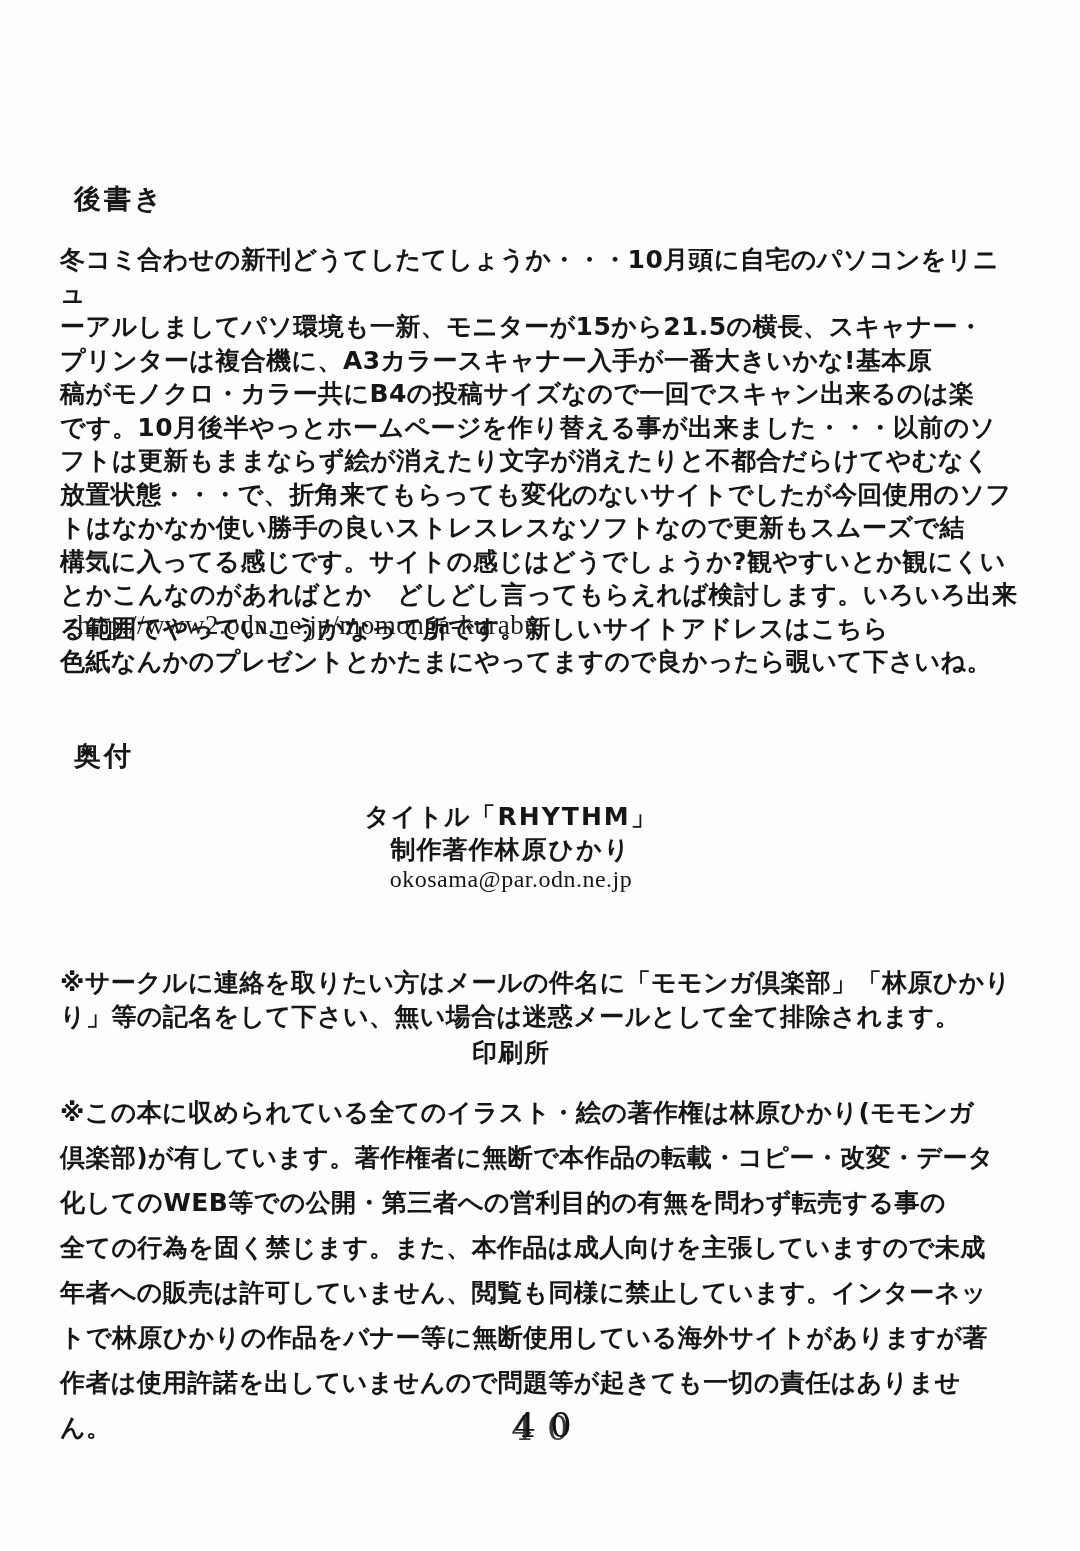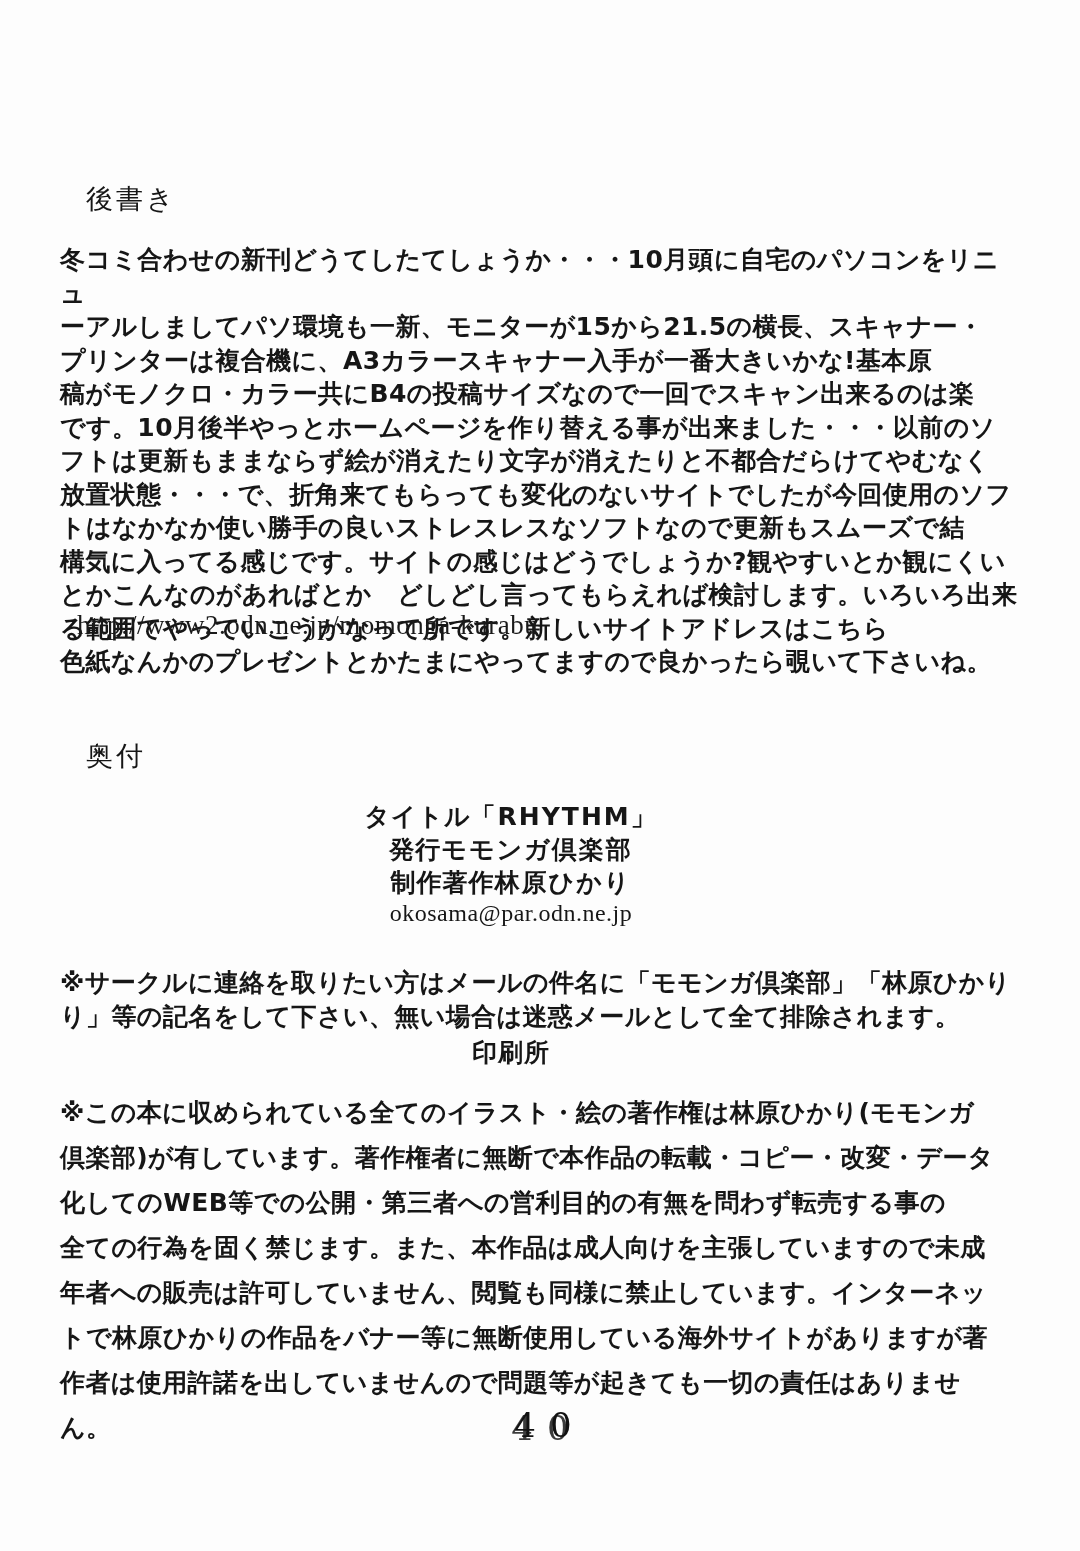--- a/index.html
+++ b/index.html
@@ -8,23 +8,22 @@
     height: 1551px;
     background: #fdfdfd;
     position: relative;
     font-family: "DejaVu Sans", sans-serif;
     color: #161616;
     overflow: hidden;
   }
   .abs { position: absolute; }
   .jp-heading {
     font-size: 27px;
-    font-weight: normal;
+    font-weight: bold;
     letter-spacing: 3px;
-    margin-left: 12px;
   }
   .jp-body {
     font-size: 25px;
     font-weight: bold;
     line-height: 33.5px;
     letter-spacing: 0.4px;
     white-space: pre-line;
   }
   .latin-serif {
     font-family: "Liberation Serif", "DejaVu Serif", serif;
@@ -89,24 +88,20 @@
 <div class="abs jp-body" id="afterword-closing">色紙なんかのプレゼントとかたまにやってますので良かったら覗いて下さいね。</div>
 
 <div class="abs jp-heading" id="colophon-heading">奥付</div>
 
 <div class="abs" id="colophon-rows">
   <div class="colophon-row">
     <span class="label">タイトル</span>
     <span class="value">「RHYTHM」</span>
   </div>
   <div class="colophon-row">
-    <span class="label">発行</span>
-    <span class="value">モモンガ倶楽部</span>
-  </div>
-  <div class="colophon-row">
     <span class="label">制作著作</span>
     <span class="value">林原ひかり</span>
   </div>
   <div class="colophon-row">
     <span class="value latin-serif">okosama@par.odn.ne.jp</span>
   </div>
 </div>
 
 <div class="abs jp-body" id="contact-note">※サークルに連絡を取りたい方はメールの件名に「モモンガ倶楽部」「林原ひかり
 り」等の記名をして下さい、無い場合は迷惑メールとして全て排除されます。</div>

